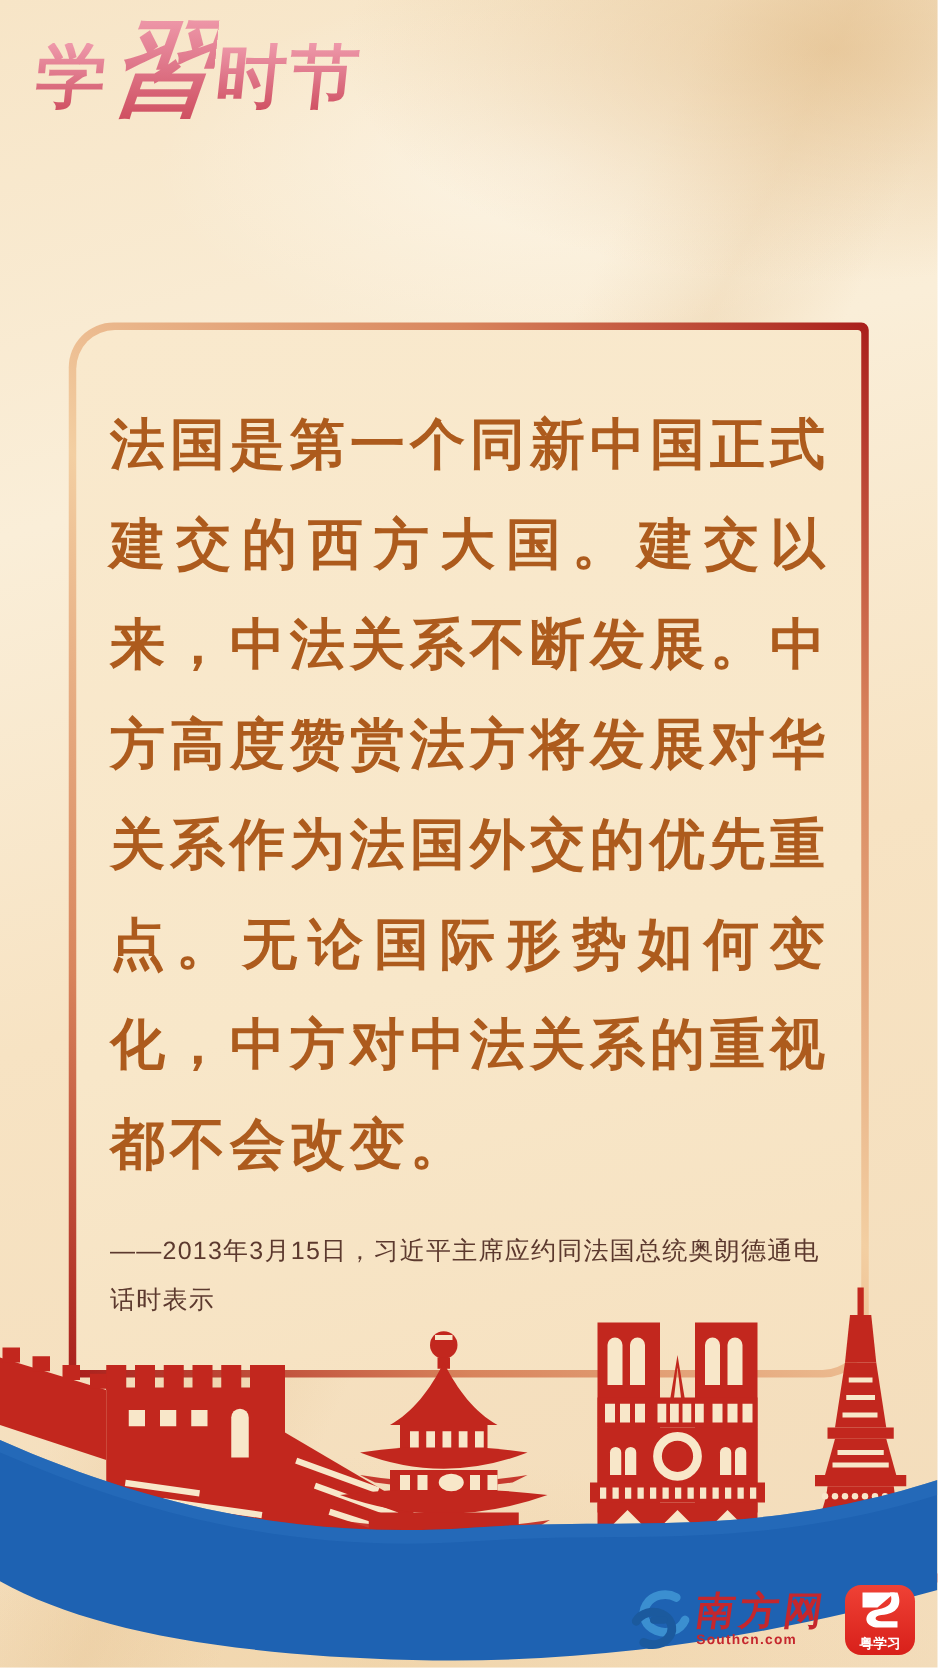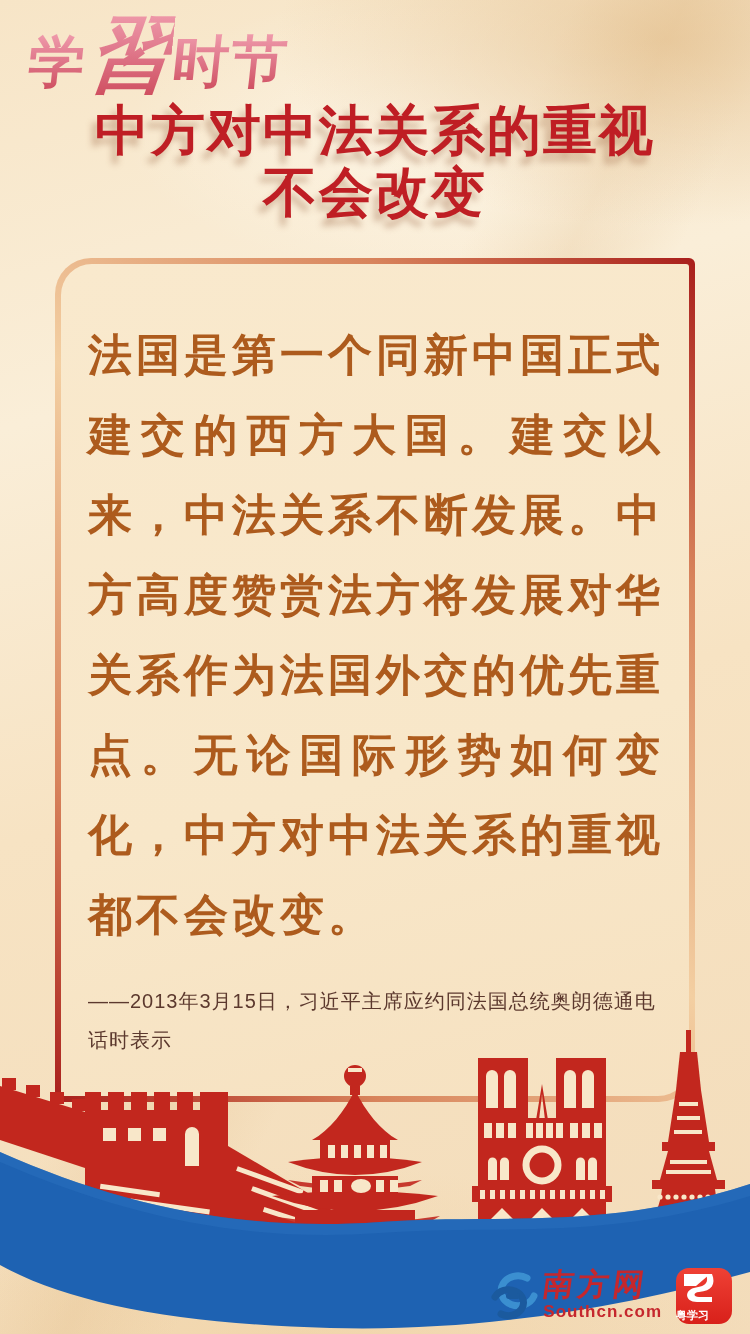--- a/index.html
+++ b/index.html
@@ -42,40 +42,36 @@
   .quote-attr{margin:26px 0 0 0;font-size:20px;line-height:39px;color:#5c392e;letter-spacing:1px;}
   
   .skyline{position:absolute;left:0;top:1028px;width:750px;height:280px;}
   .wave{position:absolute;left:0;top:1100px;width:750px;height:234px;}
   
   .footer-logos{position:absolute;right:18px;top:1268px;display:flex;align-items:center;gap:14px;}
   .southcn{display:flex;align-items:center;gap:4px;}
   .southcn-text{display:flex;flex-direction:column;align-items:flex-start;}
   .southcn-name{font-family:"Liberation Serif","DejaVu Serif",serif;font-weight:900;
     font-size:31px;line-height:30px;color:#c5272d;transform:skewX(-8deg);letter-spacing:4px;}
-  .southcn-domain{font-size:17px;font-weight:700;color:#c5272d;letter-spacing:1px;margin-top:2px;}
+  .southcn-domain{font-size:11px;font-weight:700;color:#c5272d;letter-spacing:1px;margin-top:2px;}
   .yuexuexi{width:56px;height:56px;border-radius:13px;background:linear-gradient(180deg,#ef4135,#d8201a);
-    display:flex;flex-direction:column;align-items:flex-start;justify-content:flex-start;}
+    display:flex;flex-direction:column;align-items:center;justify-content:flex-start;}
   .yuexuexi-name{font-size:11px;font-weight:900;color:#fff;line-height:12px;margin-top:1px;letter-spacing:0;}
 </style>
 </head>
 <body>
 
 <div class="poster">
 
   <div class="brand">
     <span class="b1">学</span>
     <span class="b2">習</span>
     <span class="b3">时节</span>
   </div>
 
-  <div class="title">
-    <div>中方对中法关系的重视</div>
-    <div>不会改变</div>
-  </div>
 
   <div class="quote-frame">
     <div class="quote-inner">
       <p class="quote-body">法国是第一个同新中国正式建交的西方大国。建交以来，中法关系不断发展。中方高度赞赏法方将发展对华关系作为法国外交的优先重点。无论国际形势如何变化，中方对中法关系的重视都不会改变。</p>
       <p class="quote-attr">——2013年3月15日，习近平主席应约同法国总统奥朗德通电话时表示</p>
     </div>
   </div>
 
   <svg class="skyline" viewBox="0 0 750 280">
     <g fill="#c2271e">

